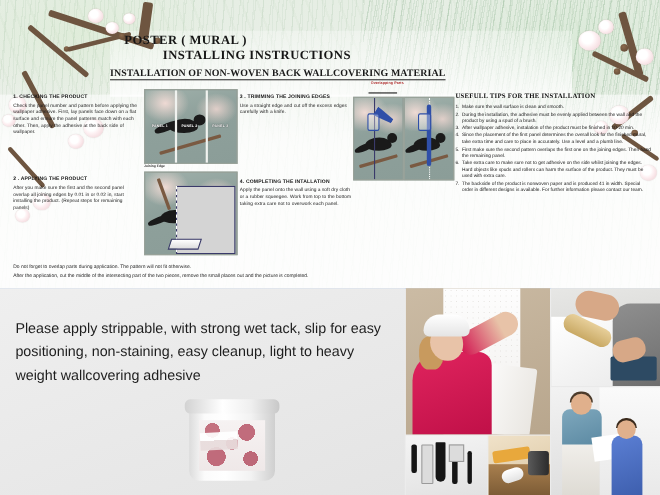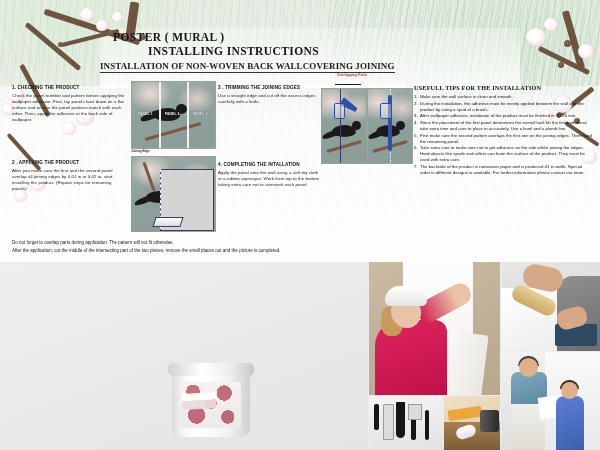--- a/index.html
+++ b/index.html
@@ -219,21 +219,21 @@
       <div class="blossom" style="left:54px;top:96px;width:18px;height:17px;"></div>
       <div class="blossom" style="left:40px;top:110px;width:13px;height:12px;"></div>
       <div class="blossom" style="left:82px;top:150px;width:15px;height:14px;"></div>
       <div class="bud" style="left:64px;top:40px;width:7px;height:7px;"></div>
       <div class="bud" style="left:58px;top:62px;width:6px;height:6px;"></div>
       <div class="bud" style="left:74px;top:118px;width:6px;height:6px;"></div>
     </div>
 
     <div class="sheet-title">POSTER ( MURAL )</div>
     <div class="sheet-title2">INSTALLING INSTRUCTIONS</div>
-    <div class="sheet-sub">INSTALLATION OF NON-WOVEN BACK WALLCOVERING JOINING</div>
+    <div class="sheet-sub">INSTALLATION OF NON-WOVEN BACK WALLCOVERING MATERIAL</div>
 
     <div class="step" style="left:12px;top:85px;width:115px;">
       <div class="step-h">1. CHECKING THE PRODUCT</div>
       <div class="step-b">Check the panel number and pattern before applying the wallpaper adhesive. First, lay panels face down on a flat surface and ensure the panel patterns match with each other. Then, apply the adhesive at the back side of wallpaper.</div>
     </div>
 
     <div class="dimg" style="left:131px;top:81px;width:83px;height:66px;">
       <div class="panelbird">
         <div class="bird bird-body" style="left:22px;top:26px;width:26px;height:13px;"></div>
         <div class="bird bird-tail" style="left:8px;top:30px;width:24px;height:7px;"></div>
@@ -336,20 +336,21 @@
     <div class="footnote">
       <div>Do not forget to overlap parts during application. The pattern will not fit otherwise.</div>
       <div>After the application, cut the middle of the intersecting part of the two pieces, remove the small places out and the picture is completed.</div>
     </div>
   </div>
 
   <div class="bottom">
     <div class="bl-wrap"></div>
   </div>
 
+  <div class="blurb-body" style="top:288px;">Please apply strippable, with strong wet tack, slip for easy positioning, non-staining, easy cleanup, light to heavy weight wallcovering adhesive</div>
 
   <div class="bucket">
     <div class="bucket-body"></div>
     <div class="bucket-lbl"></div>
     <div class="bucket-lbl-txt"></div>
     <div class="bucket-lid"></div>
   </div>
 
   <div class="photos">
 

